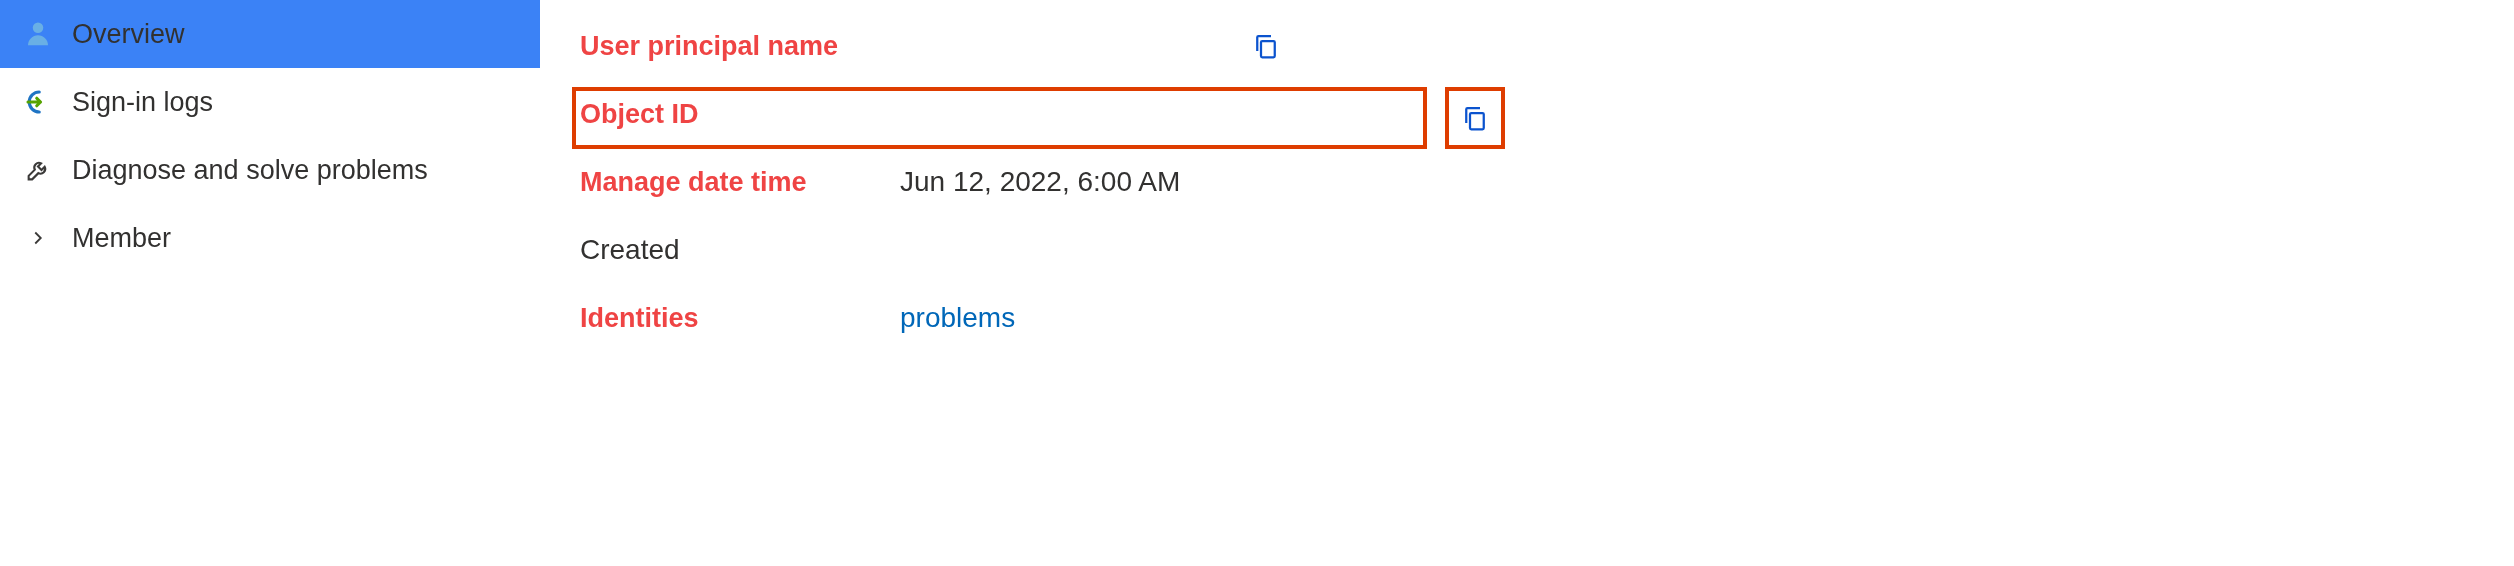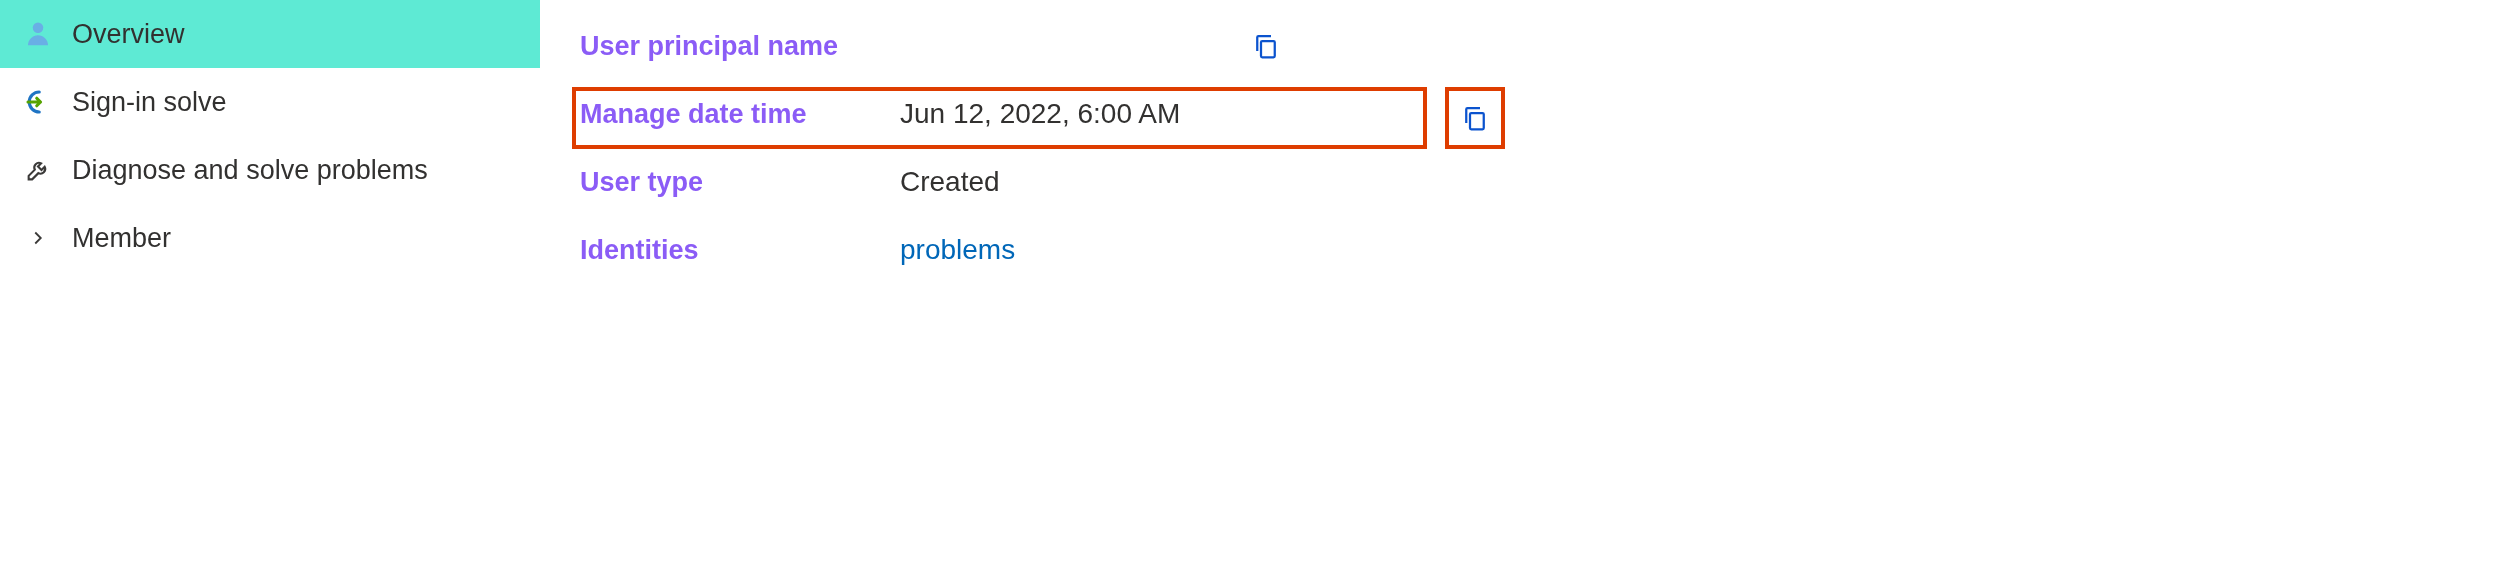--- a/index.html
+++ b/index.html
@@ -24,21 +24,21 @@
     }
     .sidebar-item {
       display: flex;
       align-items: center;
       height: 68px;
       padding: 0 22px;
       cursor: pointer;
       gap: 18px;
     }
     .sidebar-item.active {
-      background: #5eead4;
+      background: #3b82f6;
     }
     .sidebar-icon {
       width: 32px;
       height: 32px;
       flex-shrink: 0;
       display: flex;
       align-items: center;
       justify-content: center;
     }
     .sidebar-label {
@@ -52,21 +52,21 @@
     .prop-row {
       display: flex;
       align-items: center;
       height: 68px;
       position: relative;
     }
     .prop-label {
       width: 320px;
       font-weight: 600;
       font-size: 27px;
-      color: #8b5cf6;
+      color: #ef4444;
     }
     .prop-value {
       font-size: 28px;
       color: #323130;
     }
     .prop-value.link {
       color: #0067b8;
       cursor: pointer;
     }
     .copy-icon {
@@ -124,21 +124,21 @@
       </span>
       <span class="sidebar-label">Overview</span>
     </div>
     <div class="sidebar-item">
       <span class="sidebar-icon">
         <svg viewBox="0 0 24 24" width="30" height="30" fill="none">
           <path d="M13 4a8 8 0 1 0 0 16" stroke="#1f74c4" stroke-width="2.5" stroke-linecap="round"></path>
           <path d="M4 12h10m0 0l-3-3m3 3l-3 3" stroke="#57a300" stroke-width="2.5" stroke-linecap="round" stroke-linejoin="round"></path>
         </svg>
       </span>
-      <span class="sidebar-label">Sign-in solve</span>
+      <span class="sidebar-label">Sign-in logs</span>
     </div>
     <div class="sidebar-item">
       <span class="sidebar-icon">
         <svg viewBox="0 0 24 24" width="28" height="28" fill="none" stroke="#3b3a39" stroke-width="1.8">
           <path d="M14.7 6.3a4 4 0 0 0-5.4 5.4L4 17v3h3l5.3-5.3a4 4 0 0 0 5.4-5.4L15 12l-3-3 2.7-2.7z"></path>
         </svg>
       </span>
       <span class="sidebar-label">Diagnose and solve problems</span>
     </div>
     <div class="sidebar-item">
@@ -157,28 +157,31 @@
         <div class="prop-label">User principal name</div>
         <div class="prop-value"></div>
         <div class="copy-slot copy-icon">
           <svg viewBox="0 0 24 24" width="30" height="30" fill="none" stroke="#0b53ce" stroke-width="1.8">
             <rect x="8" y="8" width="11" height="13" rx="1"></rect>
             <path d="M5 16V5a1 1 0 0 1 1-1h10"></path>
           </svg>
         </div>
       </div>
 
+      <div class="prop-row">
+        <div class="prop-label">Object ID</div>
+        <div class="prop-value"></div>
+      </div>
 
       <div class="prop-row">
         <div class="prop-label">Manage date time</div>
         <div class="prop-value">Jun 12, 2022, 6:00 AM</div>
       </div>
 
       <div class="prop-row">
-        <div class="prop-label">User type</div>
         <div class="prop-value">Created</div>
       </div>
 
       <div class="prop-row">
         <div class="prop-label">Identities</div>
         <div class="prop-value link">problems</div>
       </div>
 
       <div class="highlight-box highlight-objectid"></div>
       <div class="highlight-box highlight-copy">

